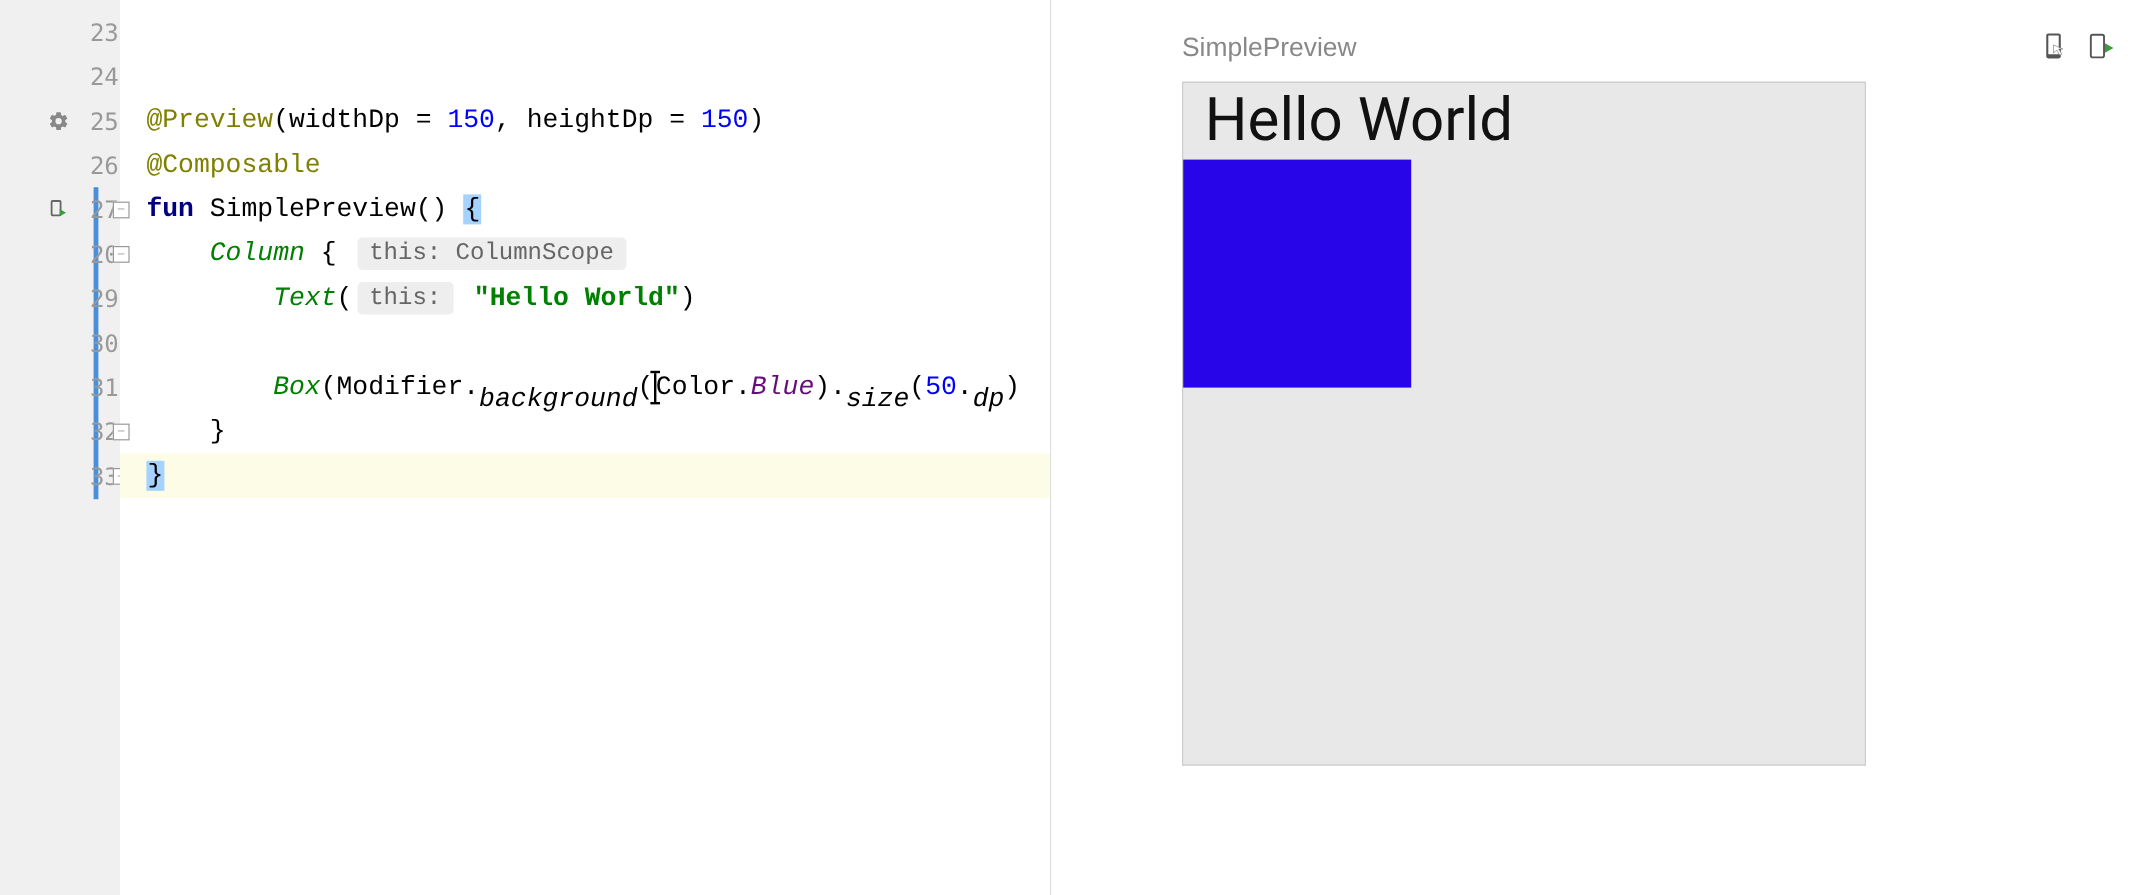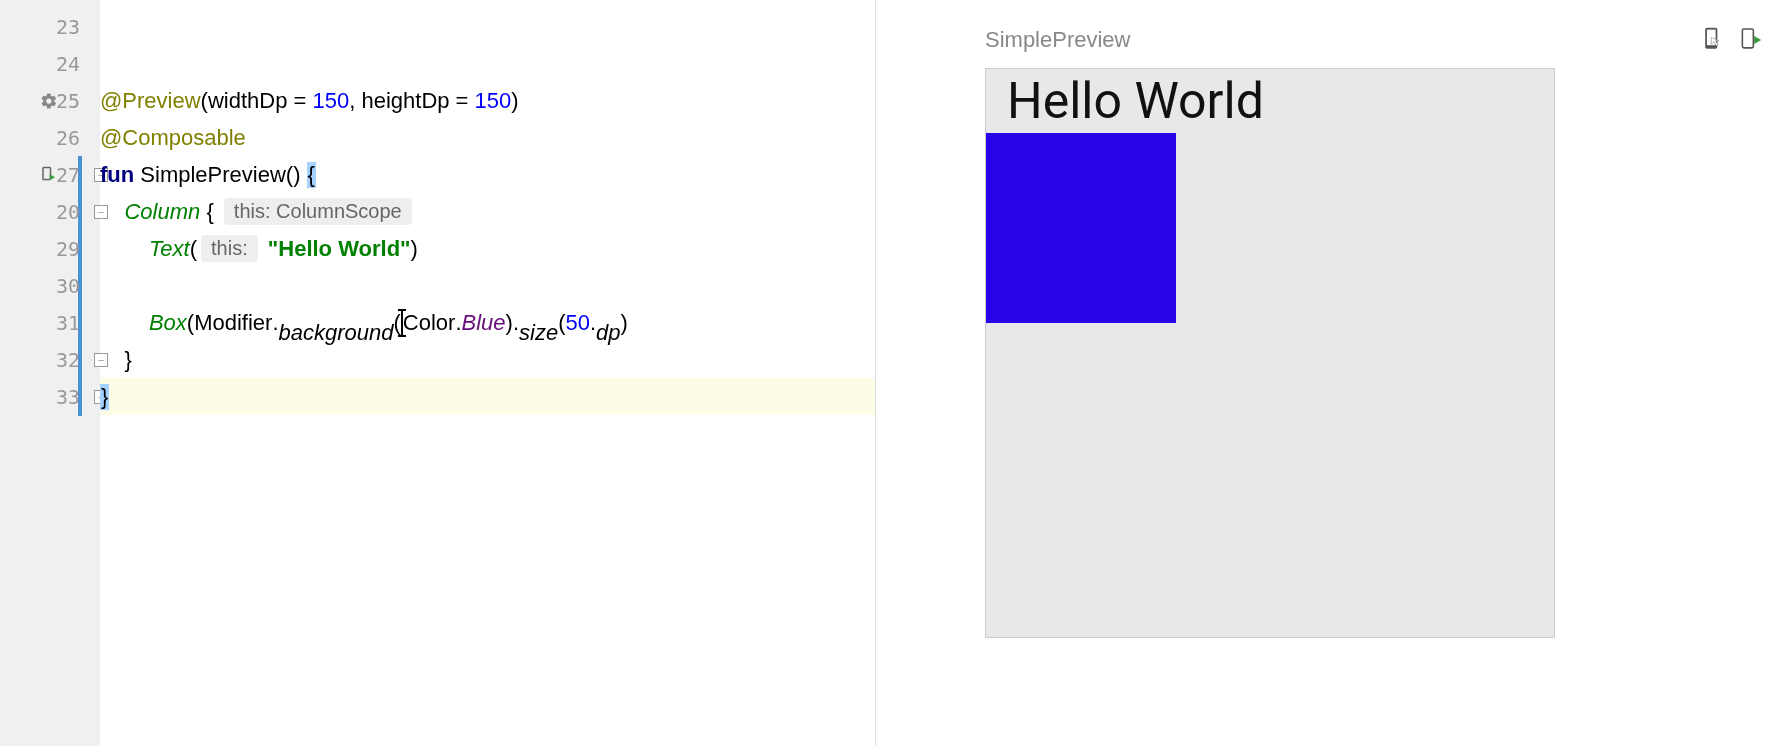--- a/index.html
+++ b/index.html
@@ -22,21 +22,21 @@
       background: #f0f0f0;
       display: flex;
       flex-direction: column;
       padding-top: 8px;
     }
     .gutter-row {
       height: 37px;
       display: flex;
       align-items: center;
       justify-content: flex-end;
-      padding-right: 20px;
+      padding-right: 1px;
       position: relative;
     }
     .line-num {
       color: #999;
       font-family: 'Menlo', 'Consolas', monospace;
       font-size: 20px;
       width: 40px;
       text-align: right;
     }
     .gutter-icon {
@@ -68,23 +68,23 @@
     }
     .code {
       flex: 1;
       padding-top: 8px;
       position: relative;
     }
     .code-row {
       height: 37px;
       display: flex;
       align-items: center;
-      font-family: Liberation Sans, sans-serif;
+      font-family: Liberation Mono, monospace;
       font-size: 22px;
-      padding-left: 0;
+      padding-left: 22px;
       white-space: pre;
     }
     .highlighted-row {
       background: #fdfde7;
     }
     .tk-anno { color: #808000; }
     .tk-kw { color: #000080; font-weight: bold; }
     .tk-fn { color: #000; }
     .tk-paren { color: #000; }
     .tk-param { color: #000; }
@@ -165,23 +165,22 @@
       background: #e8e8e8;
       border: 1px solid #ccc;
       display: flex;
       flex-direction: column;
       padding: 0;
     }
     .preview-text {
       font-family: 'Roboto', sans-serif;
       font-size: 50px;
       color: #111;
-      padding: 2px 6px;
+      padding: 2px 18px;
       line-height: 1.2;
-      margin-left: 15px;
     }
     .preview-box {
       width: 190px;
       height: 190px;
       background: #2805e8;
       margin: 0;
     }
   </style>
 </head>
 <body>

